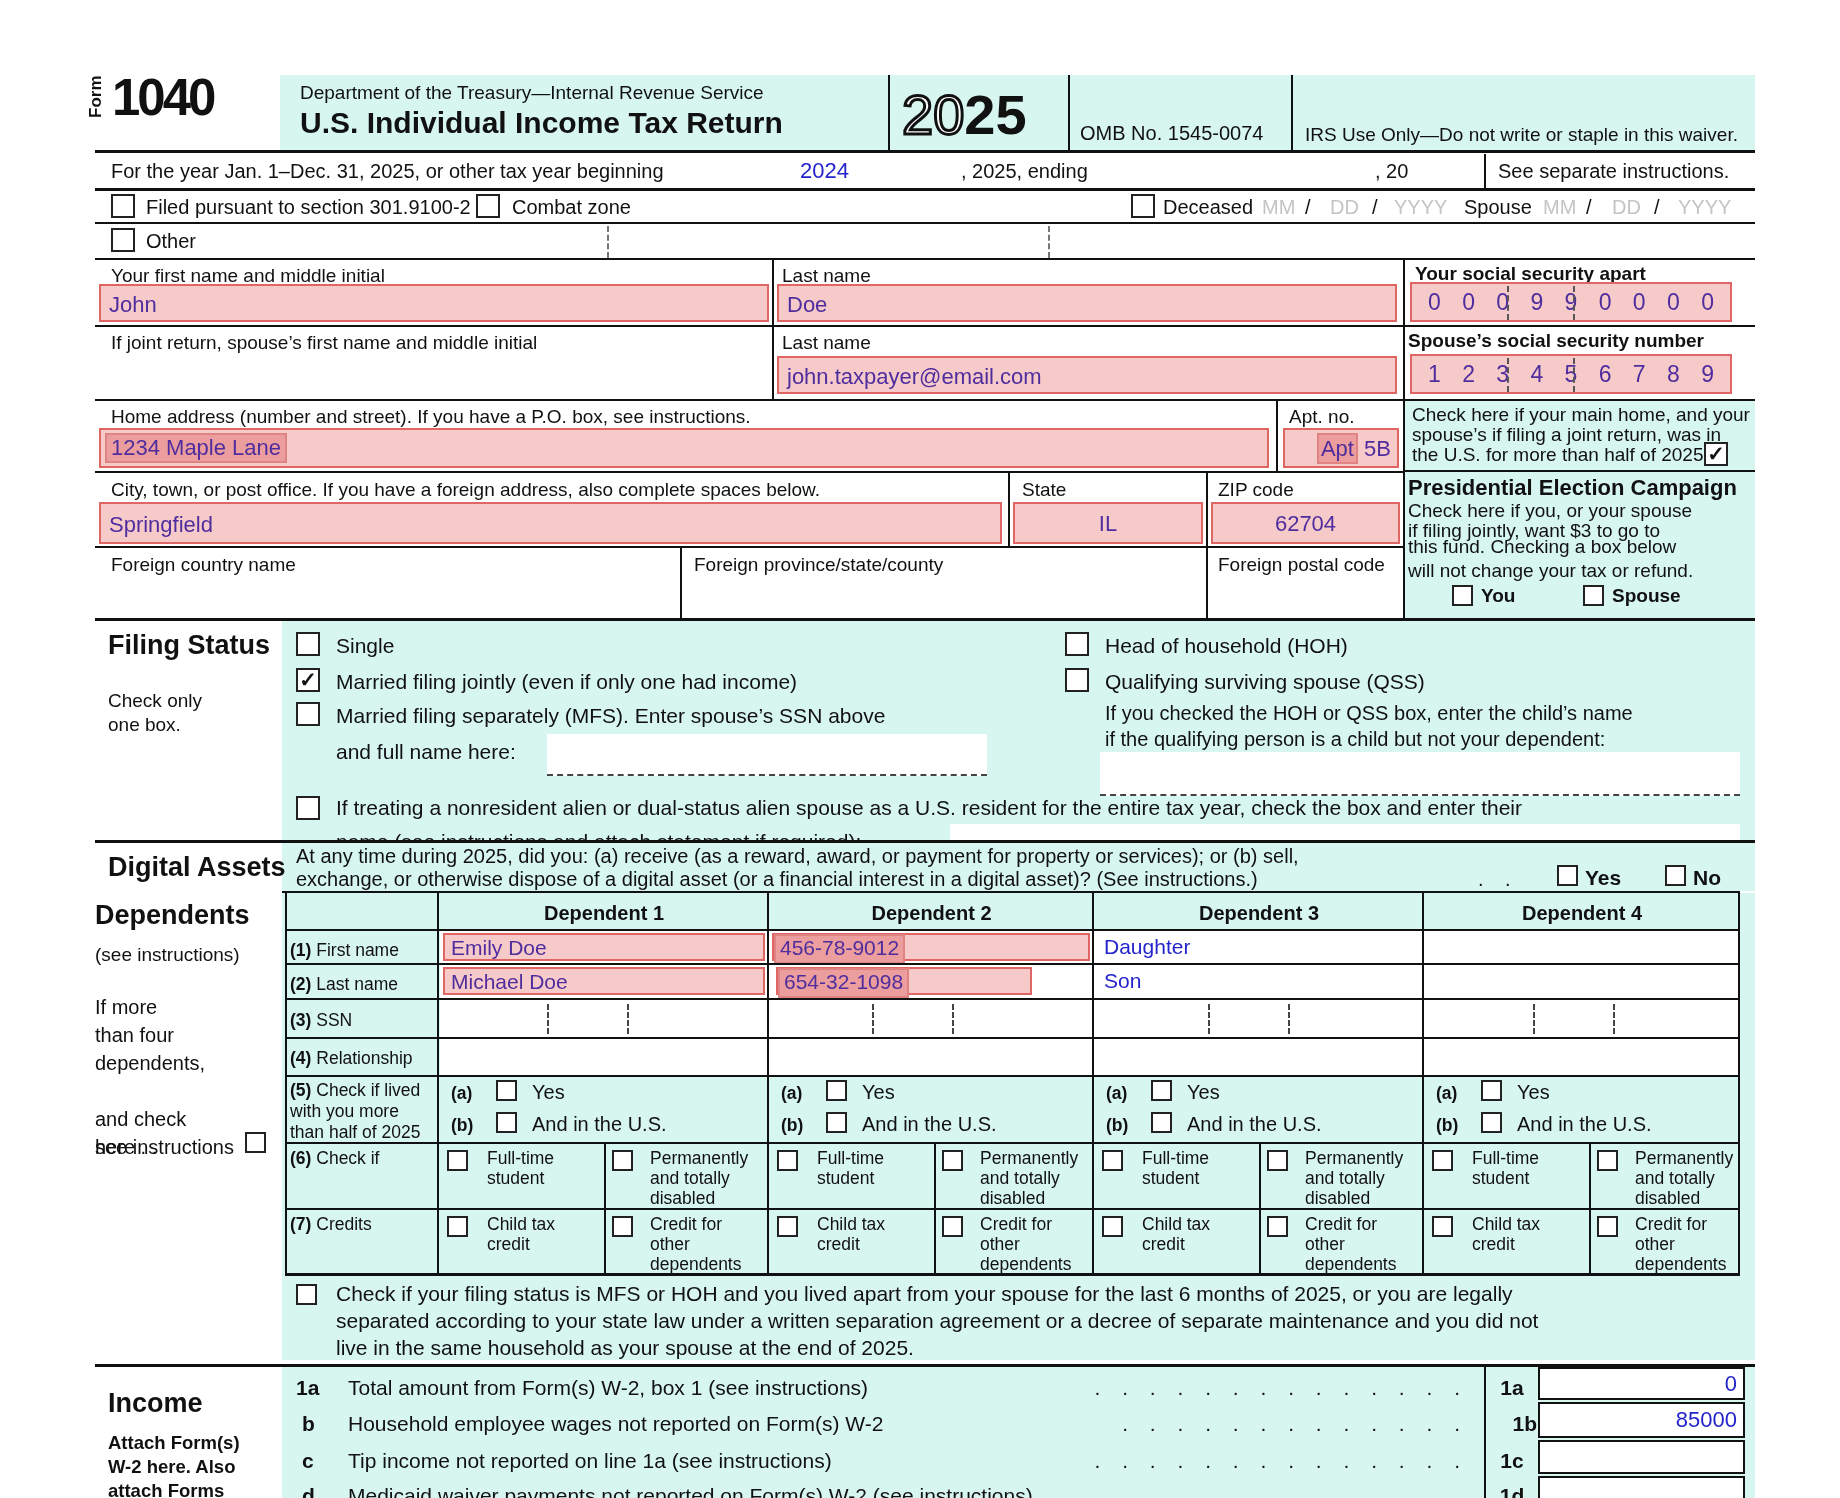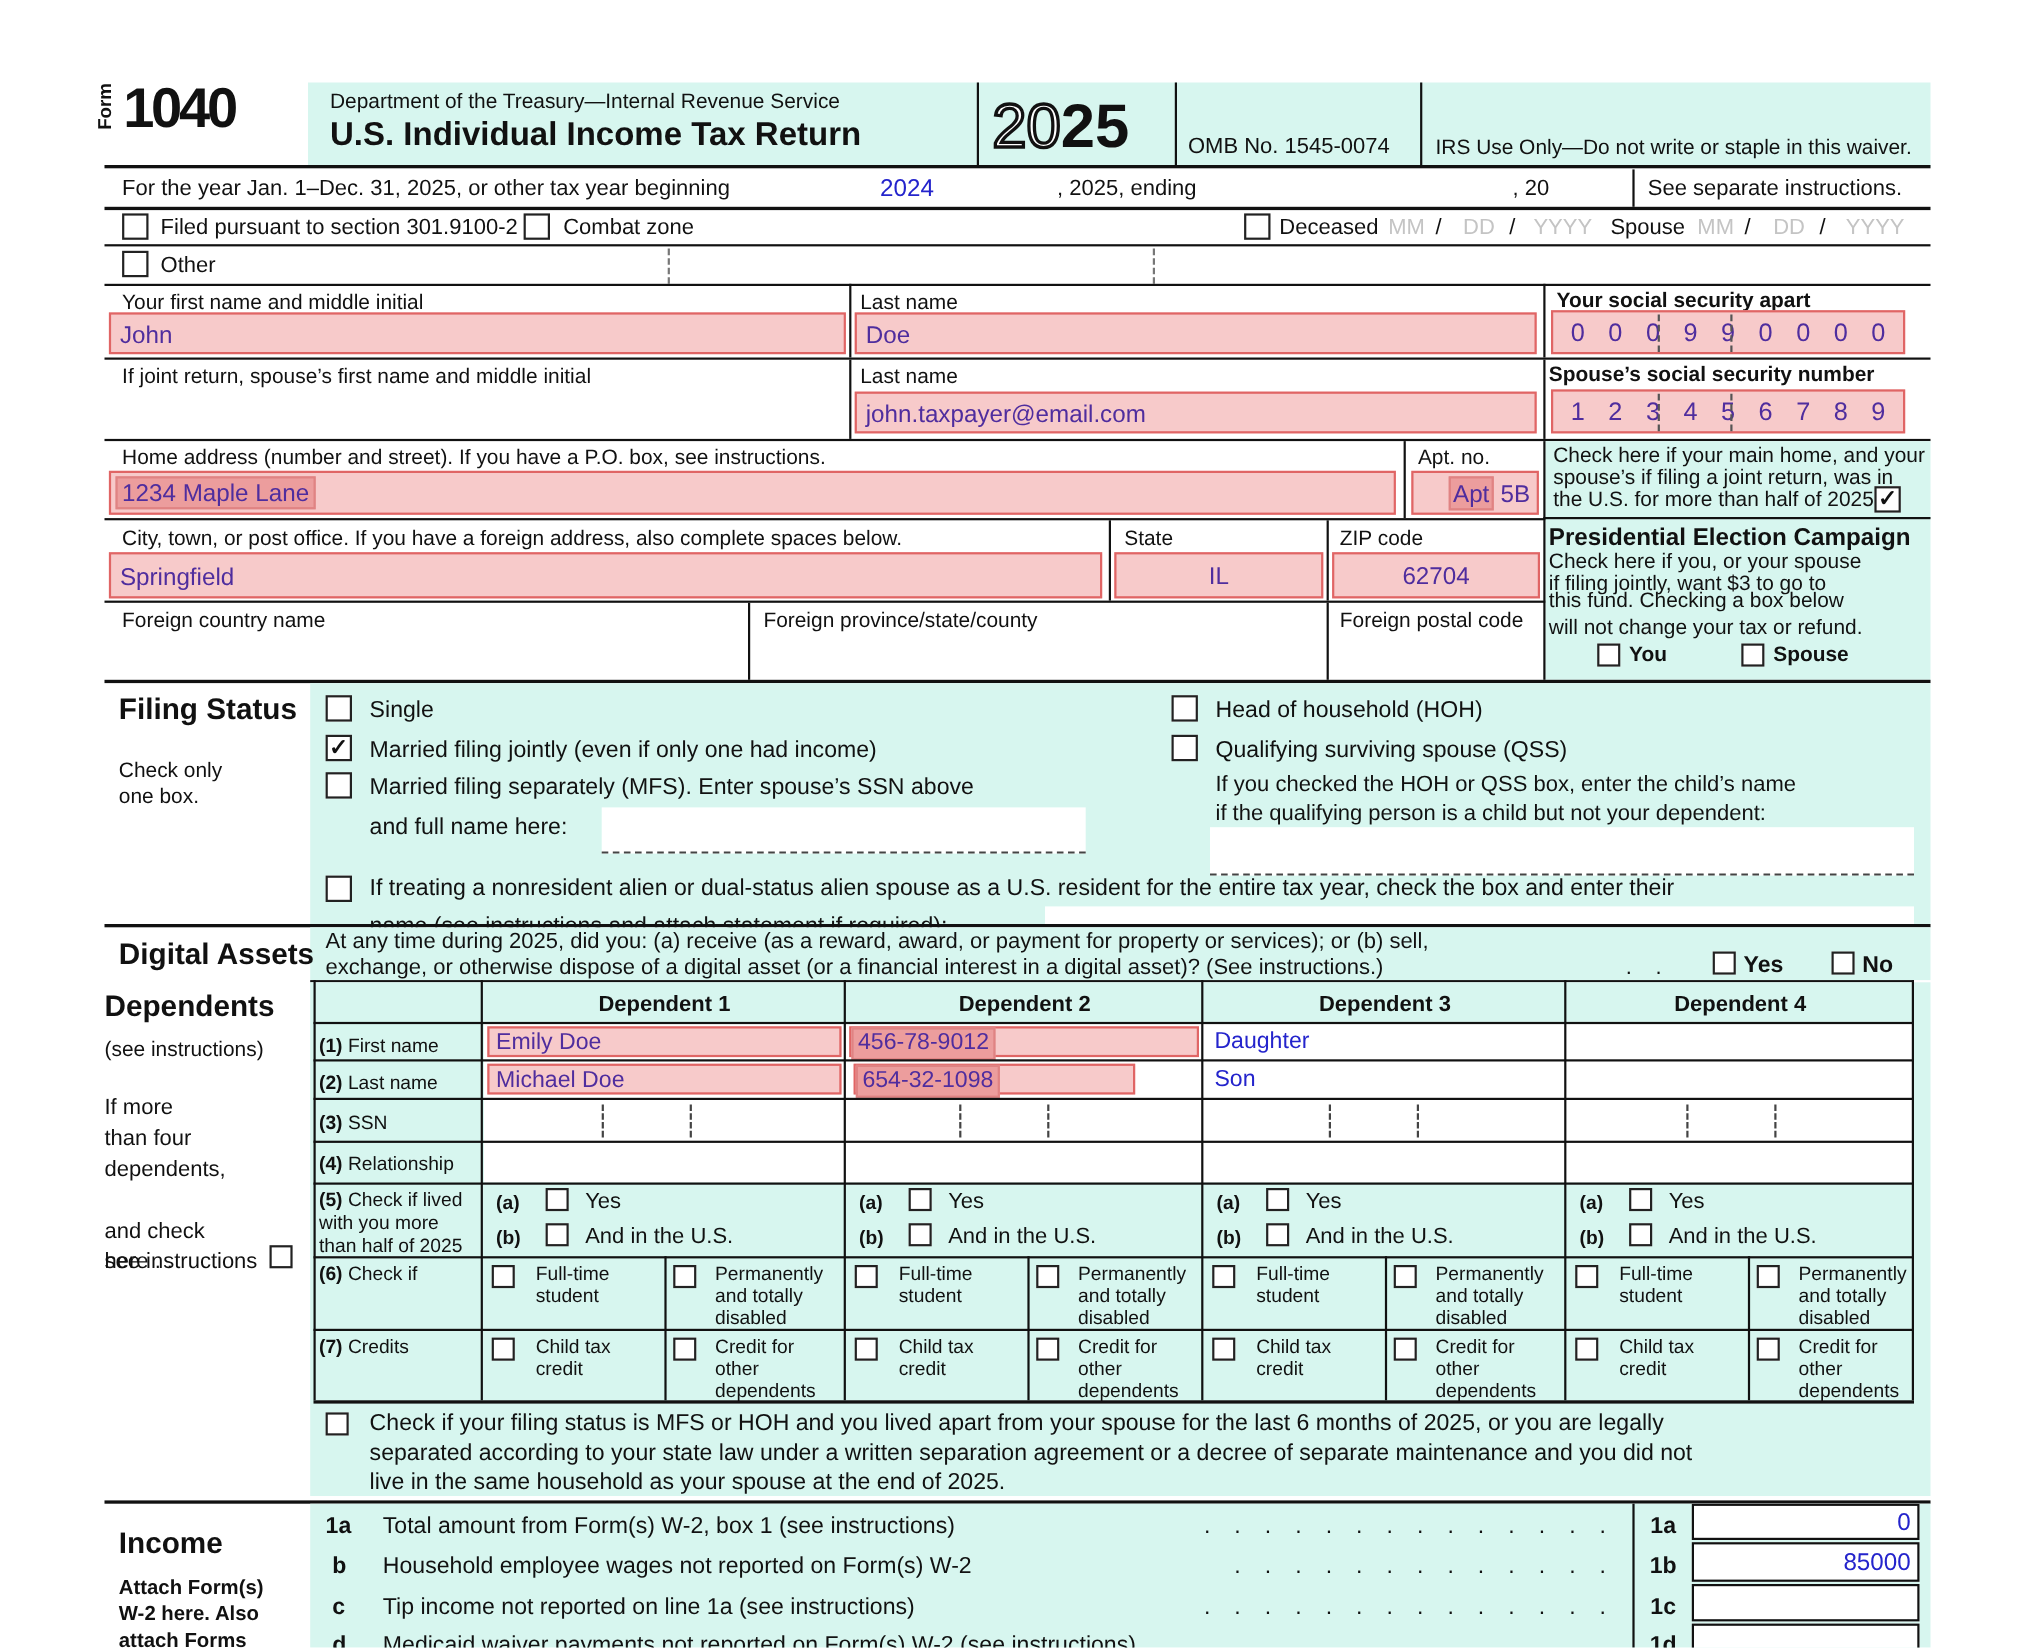--- a/index.html
+++ b/index.html
@@ -402,21 +402,21 @@
   <div class="a lb21" style="left:348px;top:1376px">Total amount from Form(s) W-2, box 1 (see instructions)</div>
   <div class="a lb21" style="left:1000px;top:1376px;width:460px;text-align:right;word-spacing:16px">. . . . . . . . . . . . . .</div>
   <div class="a lb21 b" style="left:1487px;top:1376px;width:50px;text-align:center">1a</div>
   <div class="a" style="left:1538px;top:1367px;width:207px;height:33px;background:#fff;border:2.5px solid #111;box-sizing:border-box">
     <span class="blue" style="position:absolute;right:6px;top:2px">0</span>
   </div>
 
   <div class="a lb21 b" style="left:302px;top:1412px">b</div>
   <div class="a lb21" style="left:348px;top:1412px">Household employee wages not reported on Form(s) W-2</div>
   <div class="a lb21" style="left:1000px;top:1412px;width:460px;text-align:right;word-spacing:16px">. . . . . . . . . . . . .</div>
-  <div class="a lb21 b" style="left:1487px;top:1412px;width:50px;text-align:center">1b</div>
+  <div class="a lb21 b" style="left:1487px;top:1412px;width:50px;text-align:right">1b</div>
   <div class="a" style="left:1538px;top:1402px;width:207px;height:36px;background:#fff;border:2.5px solid #111;box-sizing:border-box">
     <span class="blue" style="position:absolute;right:6px;top:3px">85000</span>
   </div>
 
   <div class="a lb21 b" style="left:302px;top:1449px">c</div>
   <div class="a lb21" style="left:348px;top:1449px">Tip income not reported on line 1a (see instructions)</div>
   <div class="a lb21" style="left:1000px;top:1449px;width:460px;text-align:right;word-spacing:16px">. . . . . . . . . . . . . .</div>
   <div class="a lb21 b" style="left:1487px;top:1449px;width:50px;text-align:center">1c</div>
   <div class="a" style="left:1538px;top:1440px;width:207px;height:34px;background:#fff;border:2.5px solid #111;box-sizing:border-box">
     <span class="blue" style="position:absolute;right:6px;top:2px"></span>

